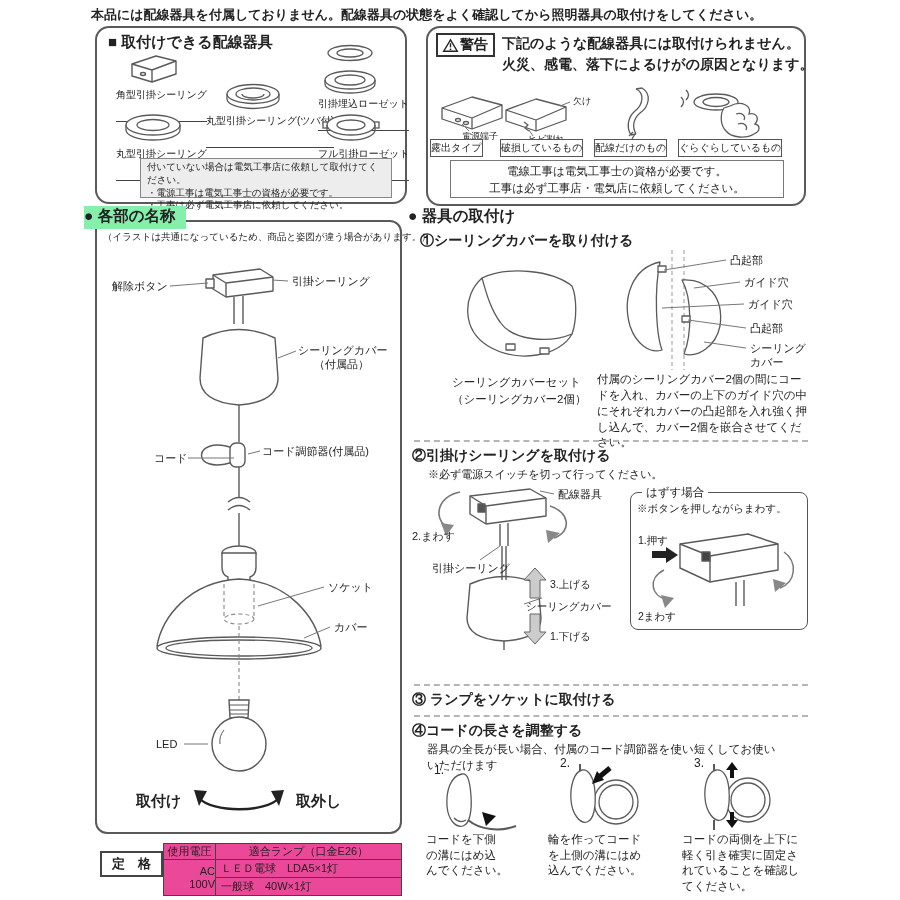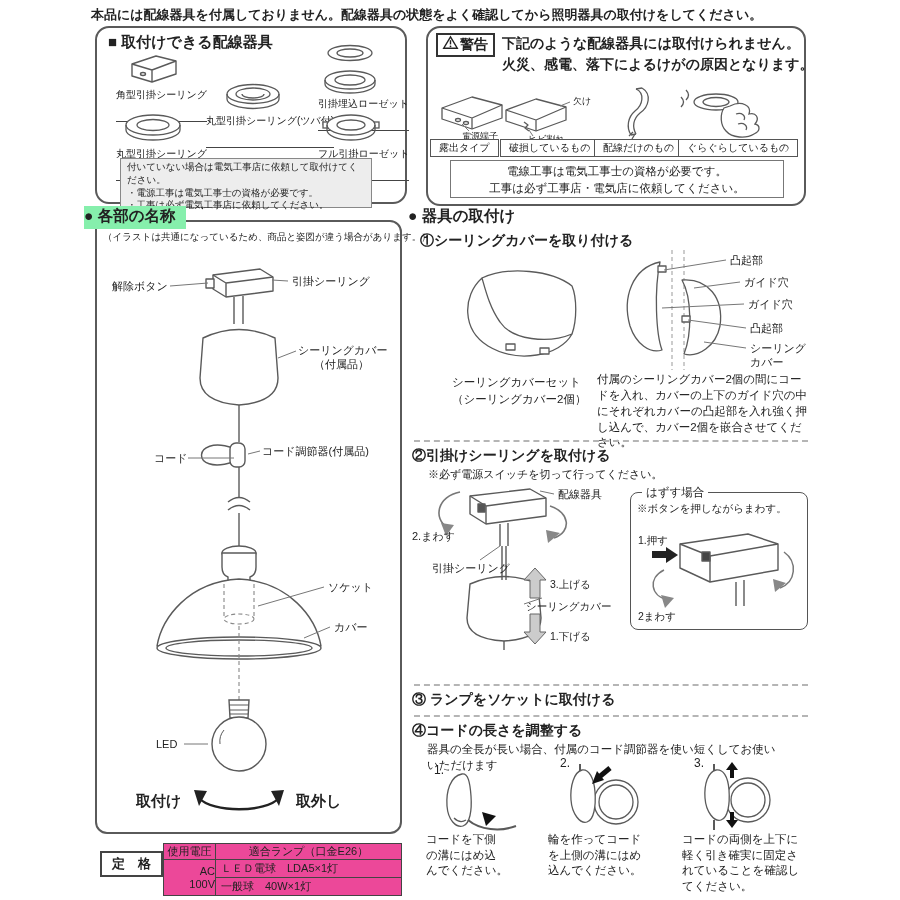--- a/index.html
+++ b/index.html
@@ -3,21 +3,21 @@
 <meta charset="utf-8">
 <style>
   *{margin:0;padding:0;box-sizing:border-box}
   html,body{width:900px;height:900px;overflow:hidden}
   body{position:relative;background:#fff;color:#222;font-family:"Liberation Sans",sans-serif}
   .abs{position:absolute}
   .rbox{border:2.5px solid #5a5a5a;border-radius:14px;background:#fff}
   .b{font-weight:bold}
   .pre{white-space:pre-line}
   .u{border-bottom:1px solid #444;padding-bottom:19px}
-  .lblbox{border:1.2px solid #555;padding:1px 8px;font-size:10px;line-height:1.4;background:#fff;display:inline-block}
+  .lblbox{border:1.2px solid #555;padding:1px 0;font-size:10px;line-height:1.4;background:#fff;display:inline-block}
   .dash{border-top:2px dashed #b5b5b5}
   .graynote{background:#ededed;border:1px solid #888;font-size:9.5px;line-height:1.35;padding:2px 6px}
   .notebox{border:1.2px solid #777;font-size:11.5px;line-height:1.45;text-align:center;padding-top:2px;background:#fff}
   .svgt{font-size:11px;fill:#222;font-family:"Liberation Sans",sans-serif}
   .svgs{font-size:9px;fill:#222;font-family:"Liberation Sans",sans-serif}
   svg{display:block;overflow:visible}
   table.rate{border-collapse:collapse;font-size:11px;line-height:1.15}
   table.rate th,table.rate td{border:1.5px solid #444;background:#ec4899}
   table.rate th{font-weight:normal;text-align:center;height:16px}
   table.rate td{height:18px}
@@ -75,26 +75,26 @@
   <g fill="#fff" stroke="#5a5a5a" stroke-width="1.3">
     <rect x="1" y="10" width="8" height="6"></rect>
     <rect x="49" y="10" width="8" height="6"></rect>
     <ellipse cx="29" cy="13" rx="24" ry="10"></ellipse>
     <path d="M5,13 v5 a24,10 0 0 0 48,0 v-5" fill="none"></path>
     <ellipse cx="29" cy="13" rx="14" ry="5" fill="none"></ellipse>
   </g>
 </svg>
 <div class="abs u" style="left:318px;top:147px;font-size:10px">フル引掛ローゼット</div>
 
-<div class="abs graynote pre" style="left:120px;top:158px;width:252px;height:50px">付いていない場合は電気工事店に依頼して取付けてください。
+<div class="abs graynote pre" style="left:140px;top:158px;width:252px;height:40px">付いていない場合は電気工事店に依頼して取付けてください。
 ・電源工事は電気工事士の資格が必要です。
 ・工事は必ず電気工事店に依頼してください。</div>
 
 <div class="abs rbox" style="left:426px;top:26px;width:380px;height:180px"></div>
-<div class="abs b" style="left:436px;top:33px;border:2px solid #333;padding:1px 5px;font-size:14px;display:flex;align-items:flex-start;gap:2px">
+<div class="abs b" style="left:436px;top:33px;border:2px solid #333;padding:1px 5px;font-size:14px;display:flex;align-items:center;gap:2px">
   <svg width="15" height="13" viewBox="0 0 15 13">
     <path d="M7.5,0.8 L14.3,12.2 L0.7,12.2 Z" fill="none" stroke="#222" stroke-width="1.4"></path>
     <line x1="7.5" y1="4.2" x2="7.5" y2="8.4" stroke="#222" stroke-width="1.4"></line>
     <circle cx="7.5" cy="10.3" r="0.9" fill="#222"></circle>
   </svg>
   <span>警告</span>
 </div>
 <div class="abs b pre" style="left:502px;top:33px;font-size:14px;line-height:1.5">下記のような配線器具には取付けられません。
 火災、感電、落下によるけがの原因となります。</div>
 

